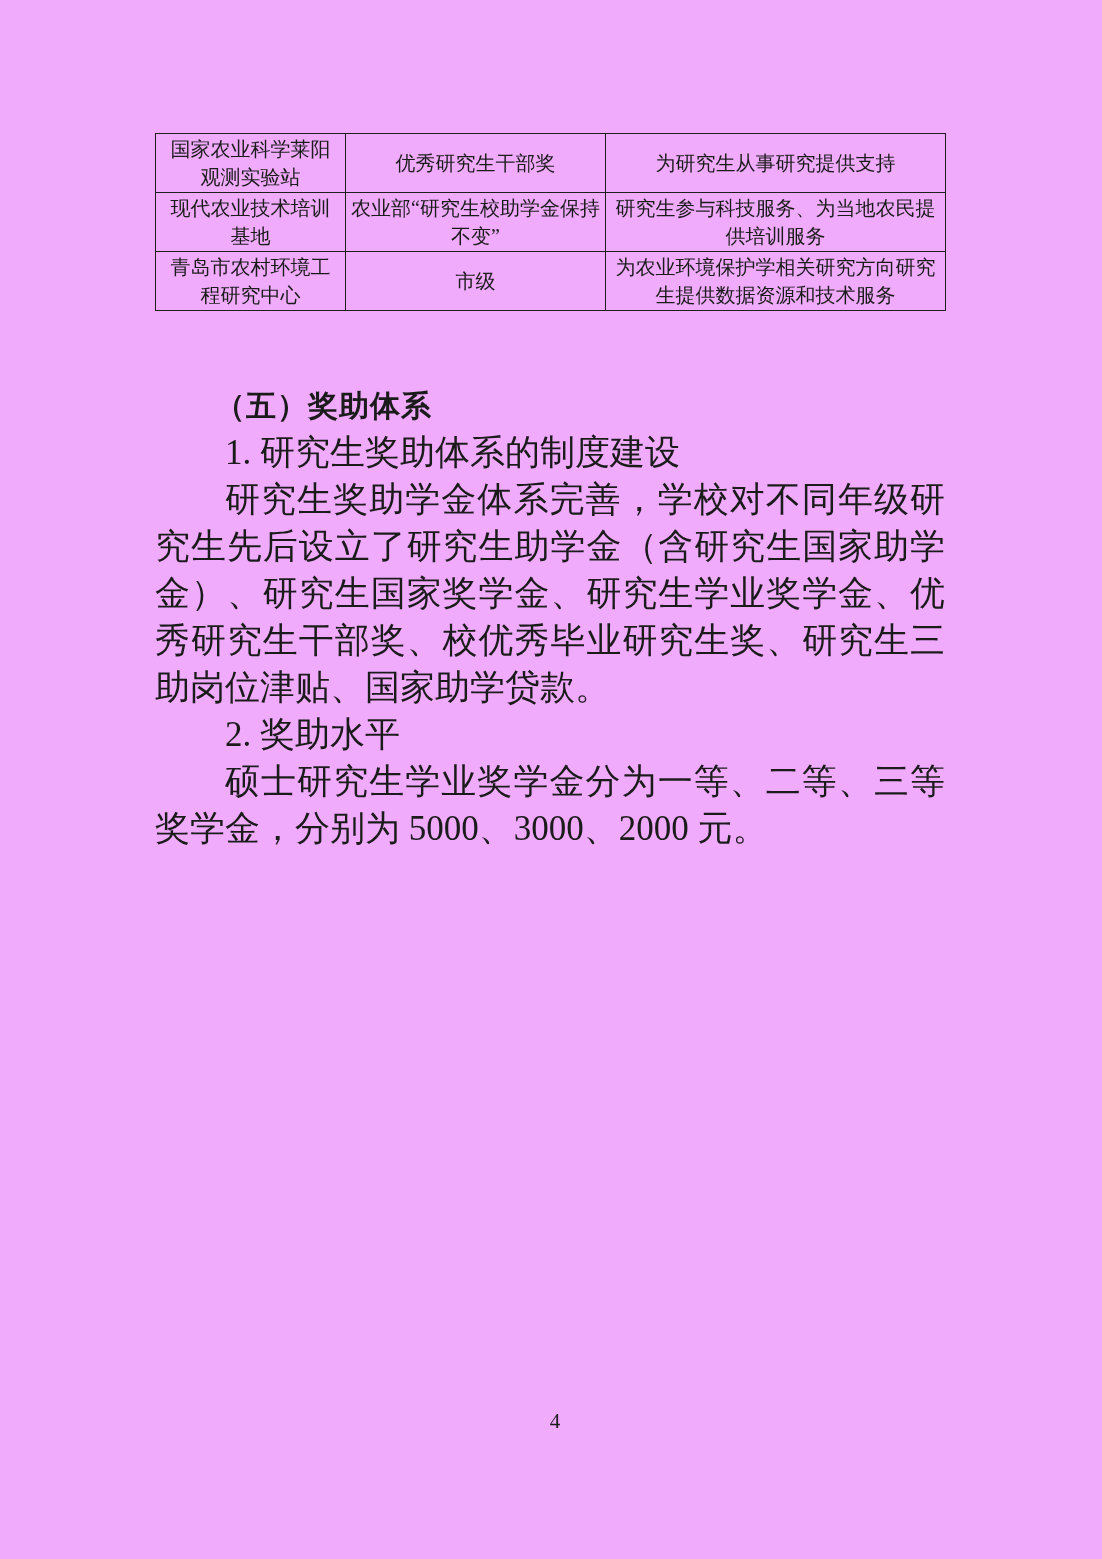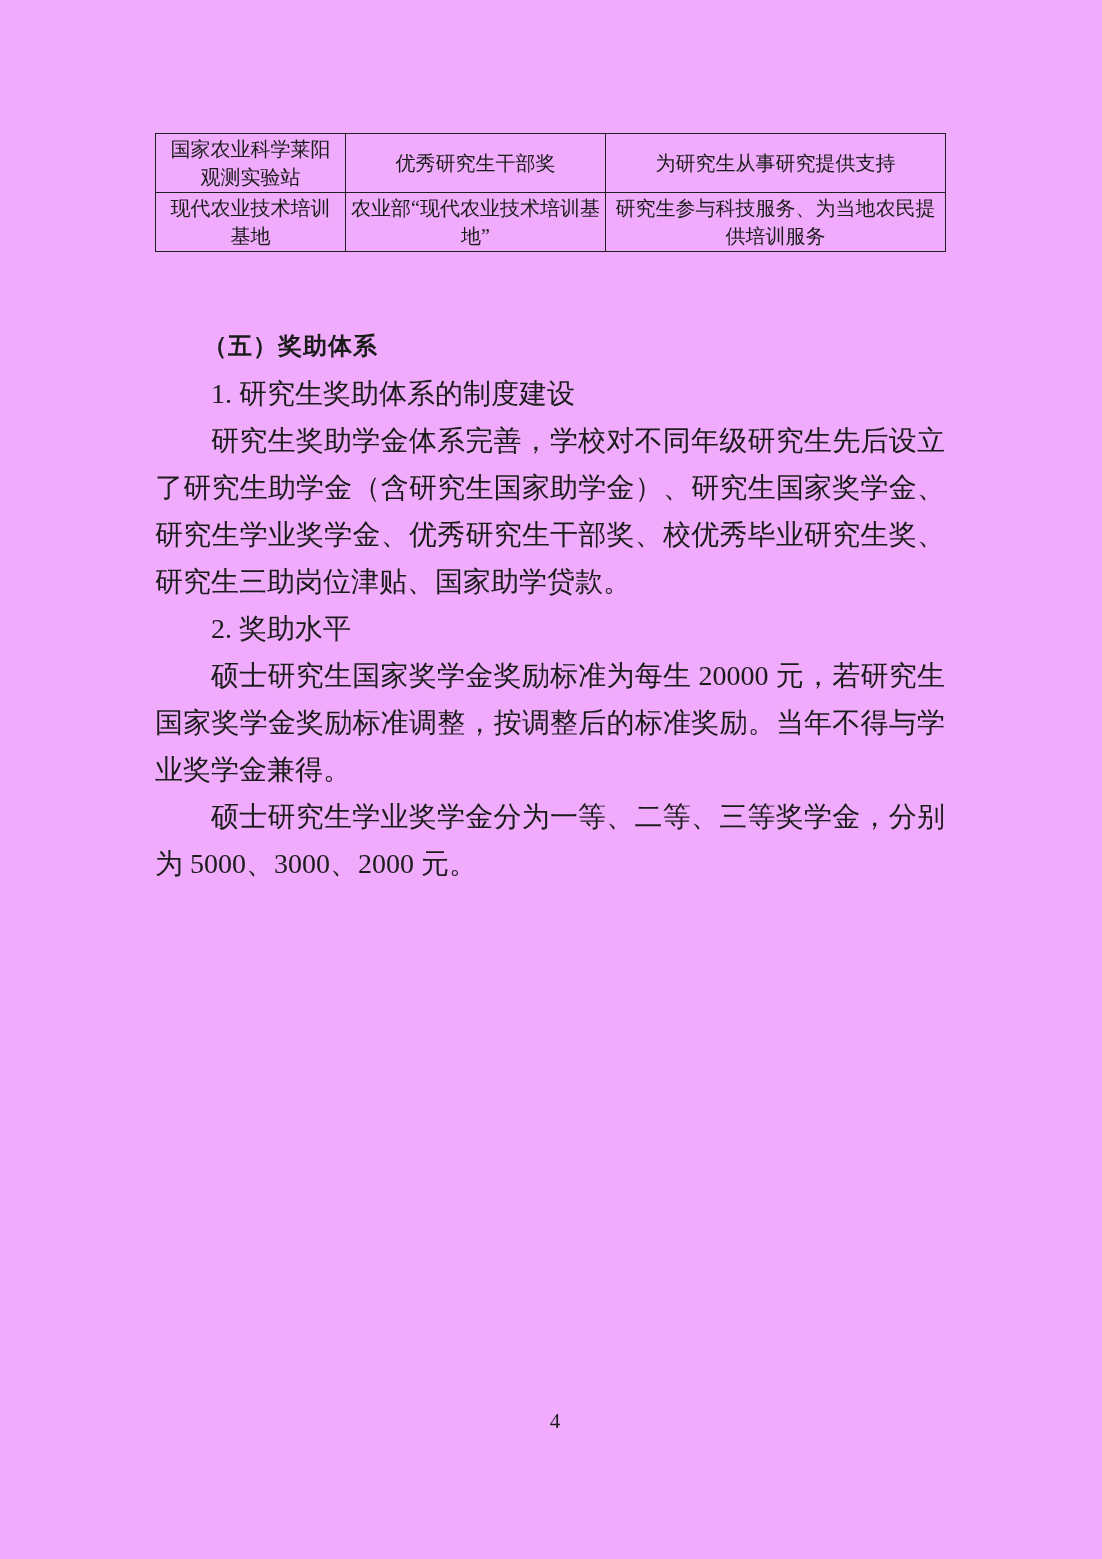--- a/index.html
+++ b/index.html
@@ -35,28 +35,28 @@
     padding: 0 5px;
     word-break: break-all;
   }
   col.c1 { width: 190px; }
   col.c2 { width: 260px; }
   col.c3 { width: 340px; }
   .section-heading {
     margin: 71px 0 0 0;
     font-family: Liberation Serif, serif;
     font-weight: 700;
-    font-size: 24px;
+    font-size: 30px;
     line-height: 47px;
     text-indent: 2em;
     letter-spacing: 1px;
   }
   .body-block p {
     margin: 0;
-    font-size: 28px;
+    font-size: 35px;
     line-height: 47px;
     text-align: justify;
     text-indent: 2em;
   }
   .body-block p.sub-heading {
     text-align: left;
   }
   .page-number {
     position: absolute;
     left: 0;
@@ -80,32 +80,36 @@
           <col class="c3">
         </colgroup>
       <tbody>
         <tr>
           <td>国家农业科学莱阳观测实验站</td>
           <td>优秀研究生干部奖</td>
           <td>为研究生从事研究提供支持</td>
         </tr>
         <tr>
           <td>现代农业技术培训基地</td>
-          <td>农业部“现代农业技术培训基地”</td>
+          <td>农业部“研究生校助学金保持不变”</td>
           <td>研究生参与科技服务、为当地农民提供培训服务</td>
+        </tr>
+        <tr>
+          <td>青岛市农村环境工程研究中心</td>
+          <td>市级</td>
+          <td>为农业环境保护学相关研究方向研究生提供数据资源和技术服务</td>
         </tr>
       </tbody>
     </table>
 
     <h2 class="section-heading">（五）奖助体系</h2>
 
     <div class="body-block">
       <p class="sub-heading">1. 研究生奖助体系的制度建设</p>
       <p>研究生奖助学金体系完善，学校对不同年级研究生先后设立了研究生助学金（含研究生国家助学金）、研究生国家奖学金、研究生学业奖学金、优秀研究生干部奖、校优秀毕业研究生奖、研究生三助岗位津贴、国家助学贷款。</p>
       <p class="sub-heading">2. 奖助水平</p>
-      <p>硕士研究生国家奖学金奖励标准为每生 20000 元，若研究生国家奖学金奖励标准调整，按调整后的标准奖励。当年不得与学业奖学金兼得。</p>
       <p>硕士研究生学业奖学金分为一等、二等、三等奖学金，分别为 5000、3000、2000 元。</p>
     </div>
 
   </div>
 
   <div class="page-number">4</div>
 </div>
 
 </body></html>

